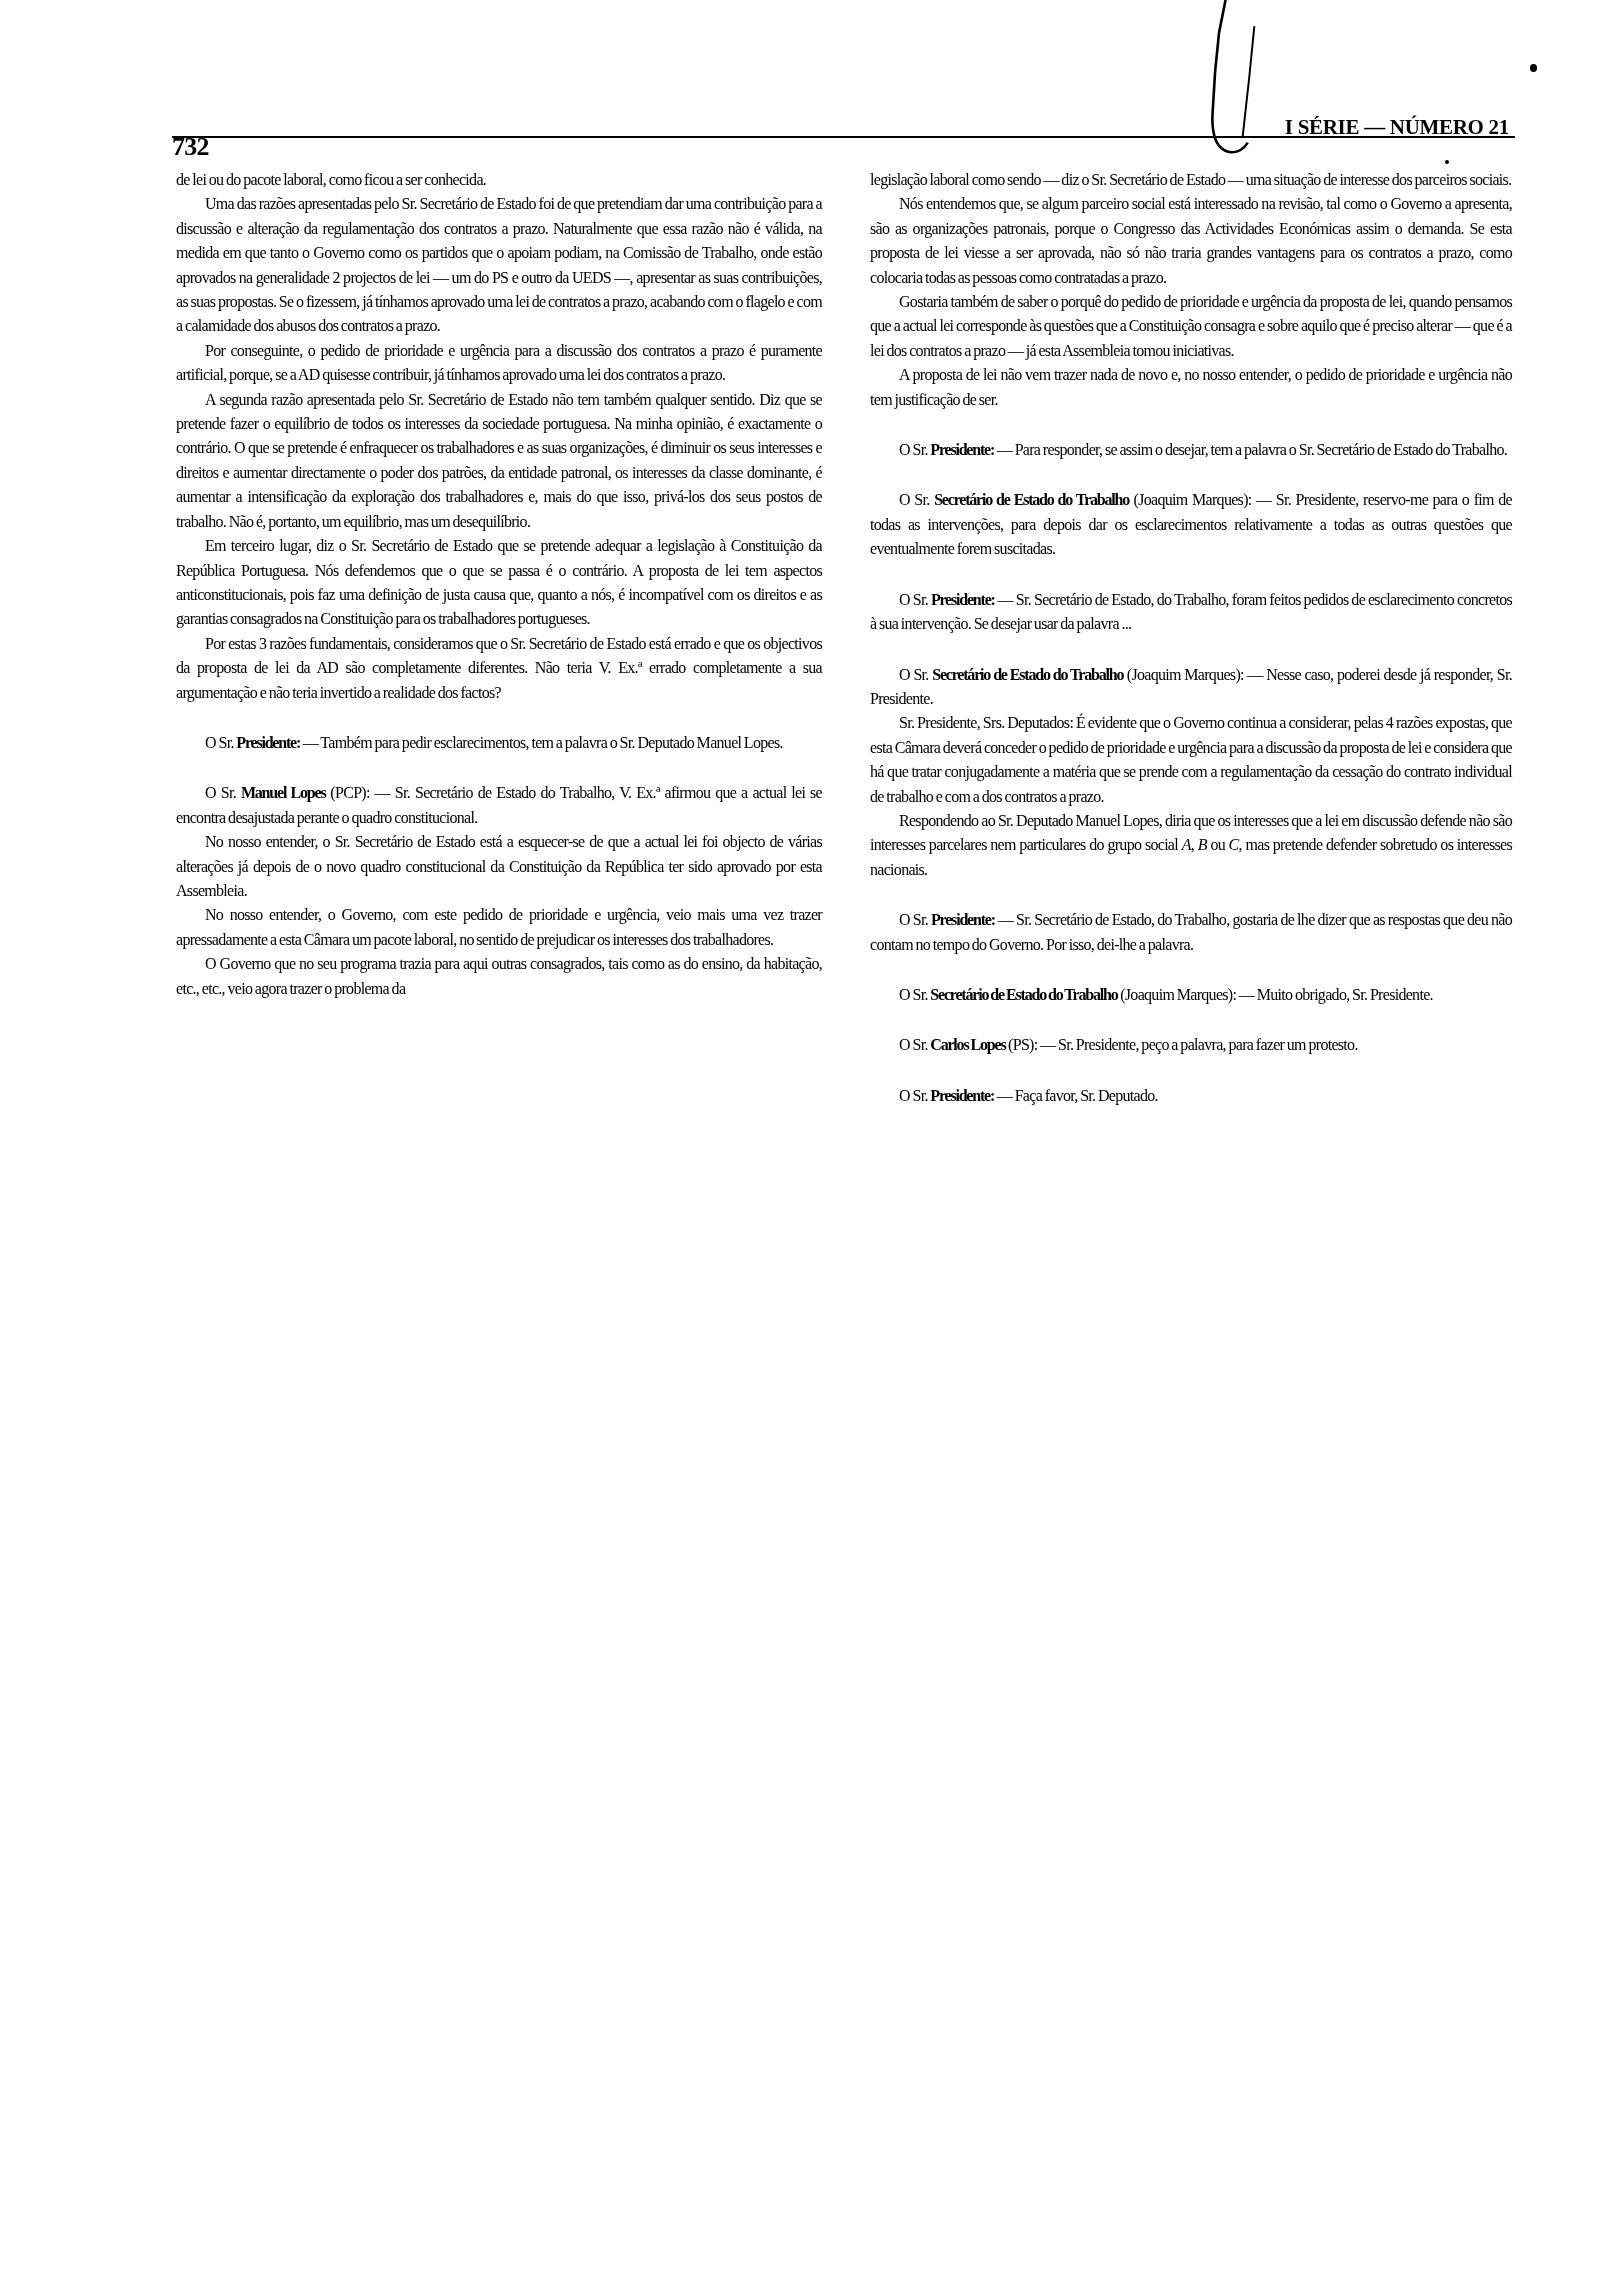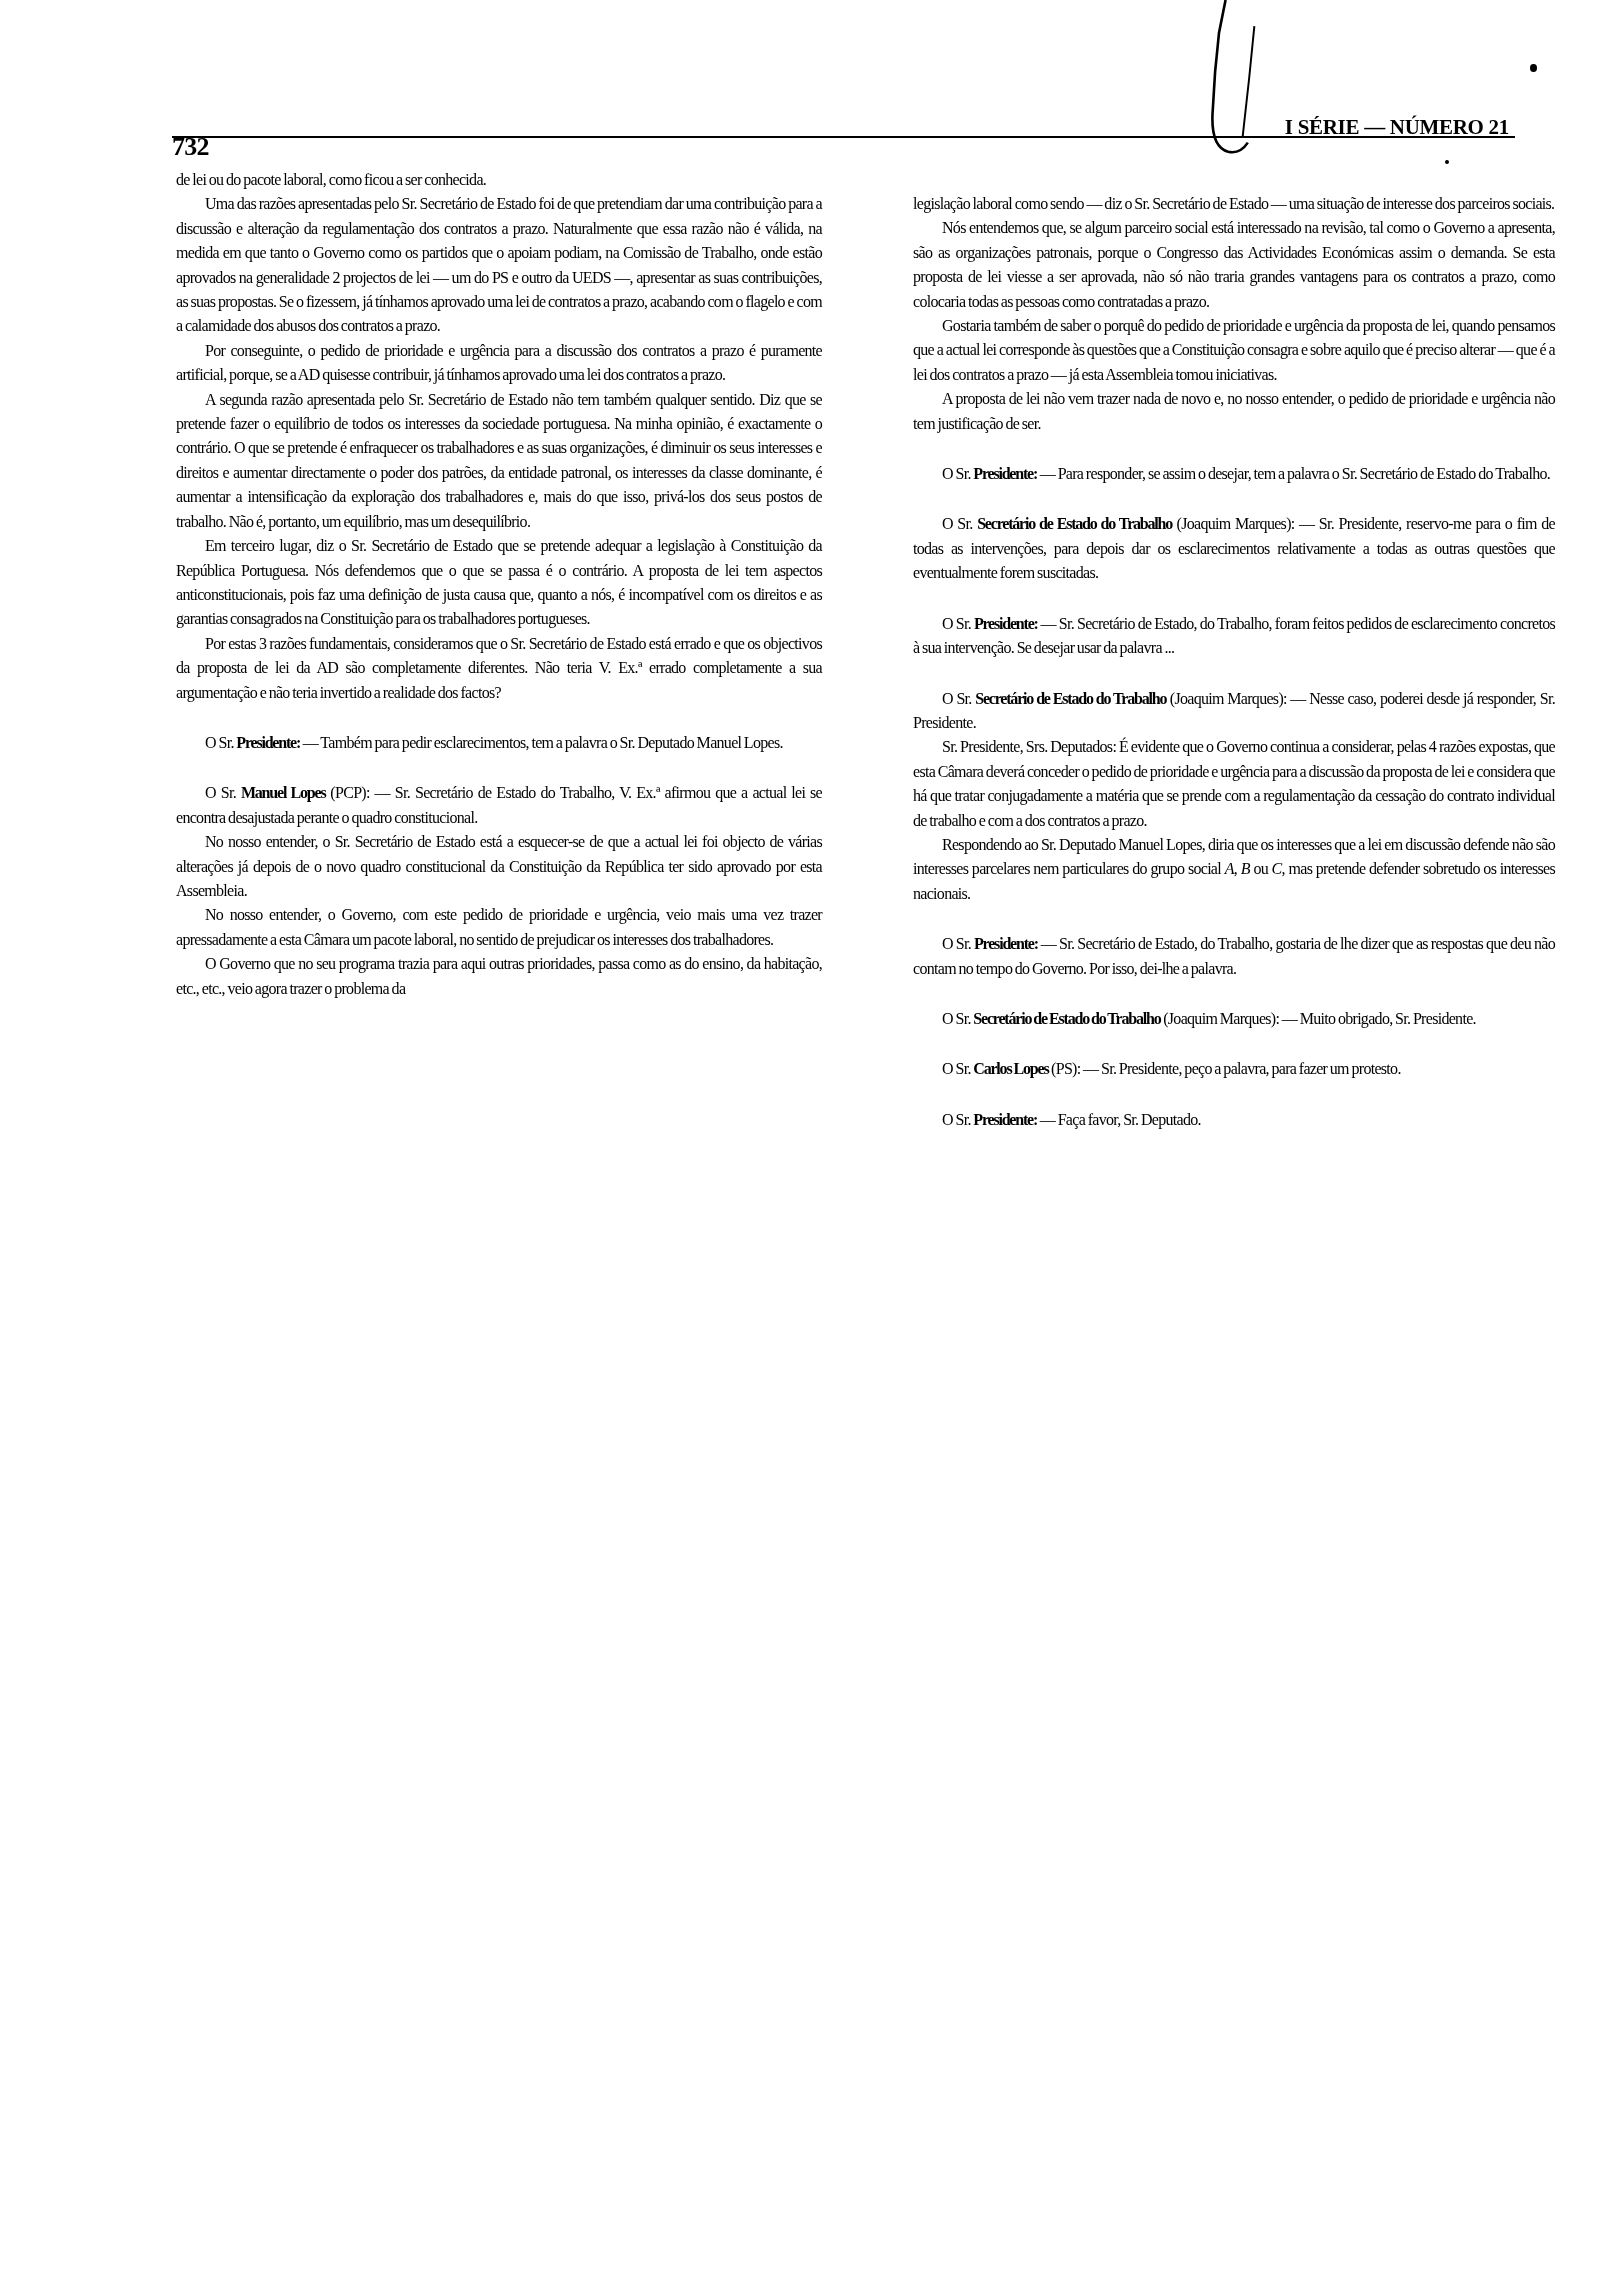--- a/index.html
+++ b/index.html
@@ -20,21 +20,21 @@
     position: absolute; left: 172px; top: 136px; width: 1343px; height: 2px;
     background: #000;
   }
   .column {
     position: absolute; top: 168px;
     font-size: 16px; line-height: 24.4px;
     text-align: justify; hyphens: manual;
     letter-spacing: -0.7px; word-spacing: -0.7px;
   }
   .col-left { left: 176px; width: 646px; }
-  .col-right { left: 913px; width: 642px; margin-top: 24px; }
+  .col-right { left: 870px; width: 642px; }
   .para { margin: 0; text-indent: 29px; }
   .para.noindent { text-indent: 0; }
   .speech { margin-top: 26px; }
   .speaker { font-weight: bold; letter-spacing: -1.2px; }
   .handwriting {
     position: absolute; left: 1202px; top: 0px; width: 72px; height: 157px;
   }
   .speck { position: absolute; background: #000; border-radius: 50%; }
 </style>
 </head>
@@ -56,21 +56,21 @@
       <p class="para noindent">de lei ou do pacote laboral, como ficou a ser conhecida.</p>
       <p class="para">Uma das razões apresentadas pelo Sr. Secretário de Estado foi de que pretendiam dar uma contribuição para a discussão e alteração da regulamentação dos contratos a prazo. Naturalmente que essa razão não é válida, na medida em que tanto o Governo como os partidos que o apoiam podiam, na Comissão de Trabalho, onde estão aprovados na generalidade 2 projectos de lei — um do PS e outro da UEDS —, apresentar as suas contribuições, as suas propostas. Se o fizessem, já tínhamos aprovado uma lei de contratos a prazo, acabando com o flagelo e com a calamidade dos abusos dos contratos a prazo.</p>
       <p class="para">Por conseguinte, o pedido de prioridade e urgência para a discussão dos contratos a prazo é puramente artificial, porque, se a AD quisesse contribuir, já tínhamos aprovado uma lei dos contratos a prazo.</p>
       <p class="para">A segunda razão apresentada pelo Sr. Secretário de Estado não tem também qualquer sentido. Diz que se pretende fazer o equilíbrio de todos os interesses da sociedade portuguesa. Na minha opinião, é exactamente o contrário. O que se pretende é enfraquecer os trabalhadores e as suas organizações, é diminuir os seus interesses e direitos e aumentar directamente o poder dos patrões, da entidade patronal, os interesses da classe dominante, é aumentar a intensificação da exploração dos trabalhadores e, mais do que isso, privá-los dos seus postos de trabalho. Não é, portanto, um equilíbrio, mas um desequilíbrio.</p>
       <p class="para">Em terceiro lugar, diz o Sr. Secretário de Estado que se pretende adequar a legislação à Constituição da República Portuguesa. Nós defendemos que o que se passa é o contrário. A proposta de lei tem aspectos anticonstitucionais, pois faz uma definição de justa causa que, quanto a nós, é incompatível com os direitos e as garantias consagrados na Constituição para os trabalhadores portugueses.</p>
       <p class="para">Por estas 3 razões fundamentais, consideramos que o Sr. Secretário de Estado está errado e que os objectivos da proposta de lei da AD são completamente diferentes. Não teria V. Ex.ª errado completamente a sua argumentação e não teria invertido a realidade dos factos?</p>
       <p class="para speech"><span>O Sr. </span><span class="speaker">Presidente:</span><span> — Também para pedir esclarecimentos, tem a palavra o Sr. Deputado Manuel Lopes.</span></p>
       <p class="para speech"><span>O Sr. </span><span class="speaker">Manuel Lopes</span><span> (PCP): — Sr. Secretário de Estado do Trabalho, V. Ex.ª afirmou que a actual lei se encontra desajustada perante o quadro constitucional.</span></p>
       <p class="para">No nosso entender, o Sr. Secretário de Estado está a esquecer-se de que a actual lei foi objecto de várias alterações já depois de o novo quadro constitucional da Constituição da República ter sido aprovado por esta Assembleia.</p>
       <p class="para">No nosso entender, o Governo, com este pedido de prioridade e urgência, veio mais uma vez trazer apressadamente a esta Câmara um pacote laboral, no sentido de prejudicar os interesses dos trabalhadores.</p>
-      <p class="para">O Governo que no seu programa trazia para aqui outras prioridades, passa como as do ensino, da habitação, etc., etc., veio agora trazer o problema da</p>
+      <p class="para">O Governo que no seu programa trazia para aqui outras consagrados, tais como as do ensino, da habitação, etc., etc., veio agora trazer o problema da</p>
     </div>
   <div class="column col-right" id="col-right">
       <p class="para noindent">legislação laboral como sendo — diz o Sr. Secretário de Estado — uma situação de interesse dos parceiros sociais.</p>
       <p class="para">Nós entendemos que, se algum parceiro social está interessado na revisão, tal como o Governo a apresenta, são as organizações patronais, porque o Congresso das Actividades Económicas assim o demanda. Se esta proposta de lei viesse a ser aprovada, não só não traria grandes vantagens para os contratos a prazo, como colocaria todas as pessoas como contratadas a prazo.</p>
       <p class="para">Gostaria também de saber o porquê do pedido de prioridade e urgência da proposta de lei, quando pensamos que a actual lei corresponde às questões que a Constituição consagra e sobre aquilo que é preciso alterar — que é a lei dos contratos a prazo — já esta Assembleia tomou iniciativas.</p>
       <p class="para">A proposta de lei não vem trazer nada de novo e, no nosso entender, o pedido de prioridade e urgência não tem justificação de ser.</p>
       <p class="para speech"><span>O Sr. </span><span class="speaker">Presidente:</span><span> — Para responder, se assim o desejar, tem a palavra o Sr. Secretário de Estado do Trabalho.</span></p>
       <p class="para speech"><span>O Sr. </span><span class="speaker">Secretário de Estado do Trabalho</span><span> (Joaquim Marques): — Sr. Presidente, reservo-me para o fim de todas as intervenções, para depois dar os esclarecimentos relativamente a todas as outras questões que eventualmente forem suscitadas.</span></p>
       <p class="para speech"><span>O Sr. </span><span class="speaker">Presidente:</span><span> — Sr. Secretário de Estado, do Trabalho, foram feitos pedidos de esclarecimento concretos à sua intervenção. Se desejar usar da palavra ...</span></p>
       <p class="para speech"><span>O Sr. </span><span class="speaker">Secretário de Estado do Trabalho</span><span> (Joaquim Marques): — Nesse caso, poderei desde já responder, Sr. Presidente.</span></p>

